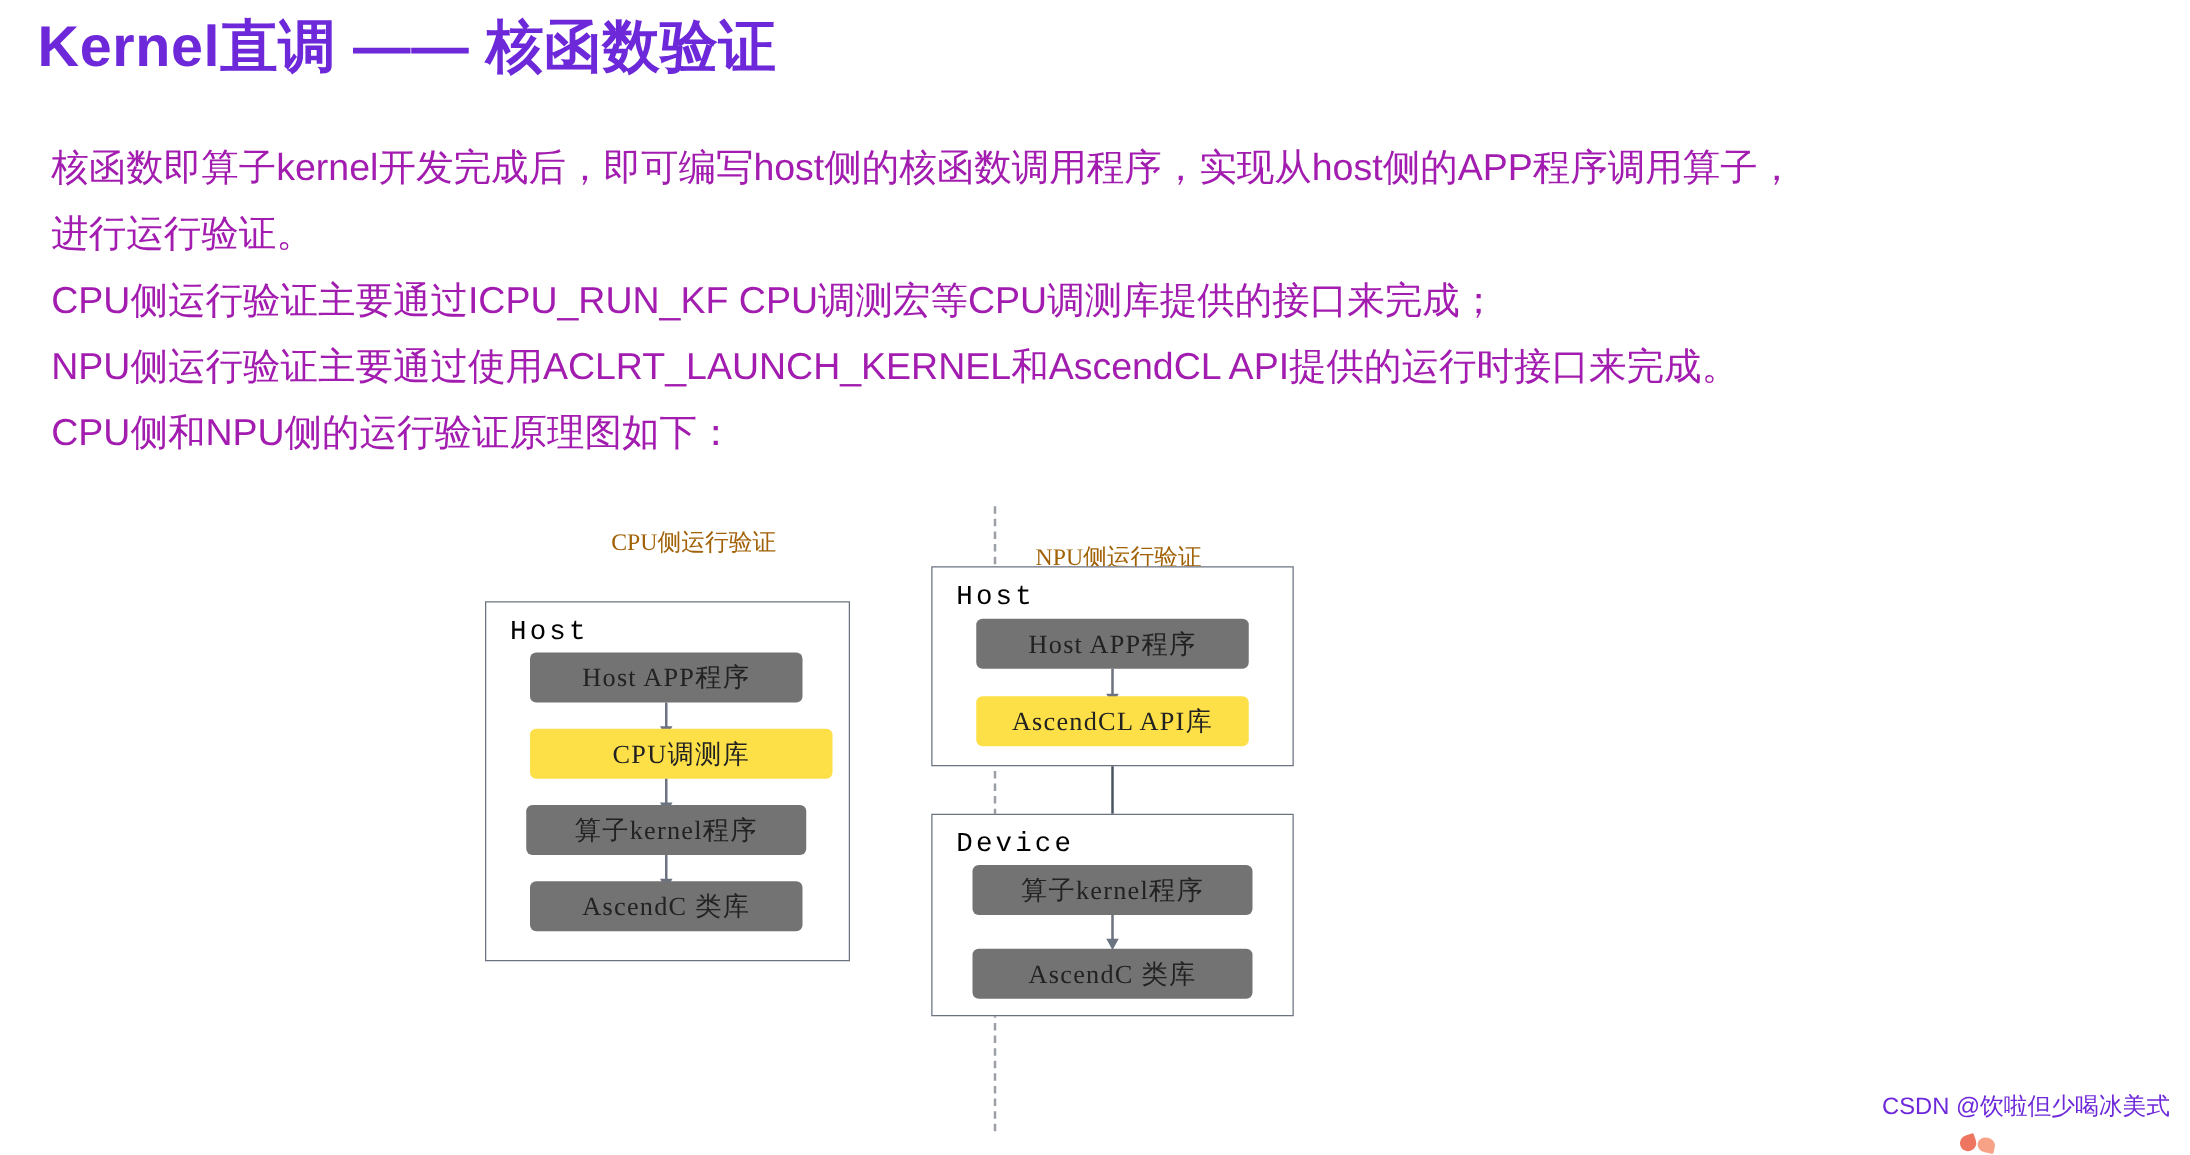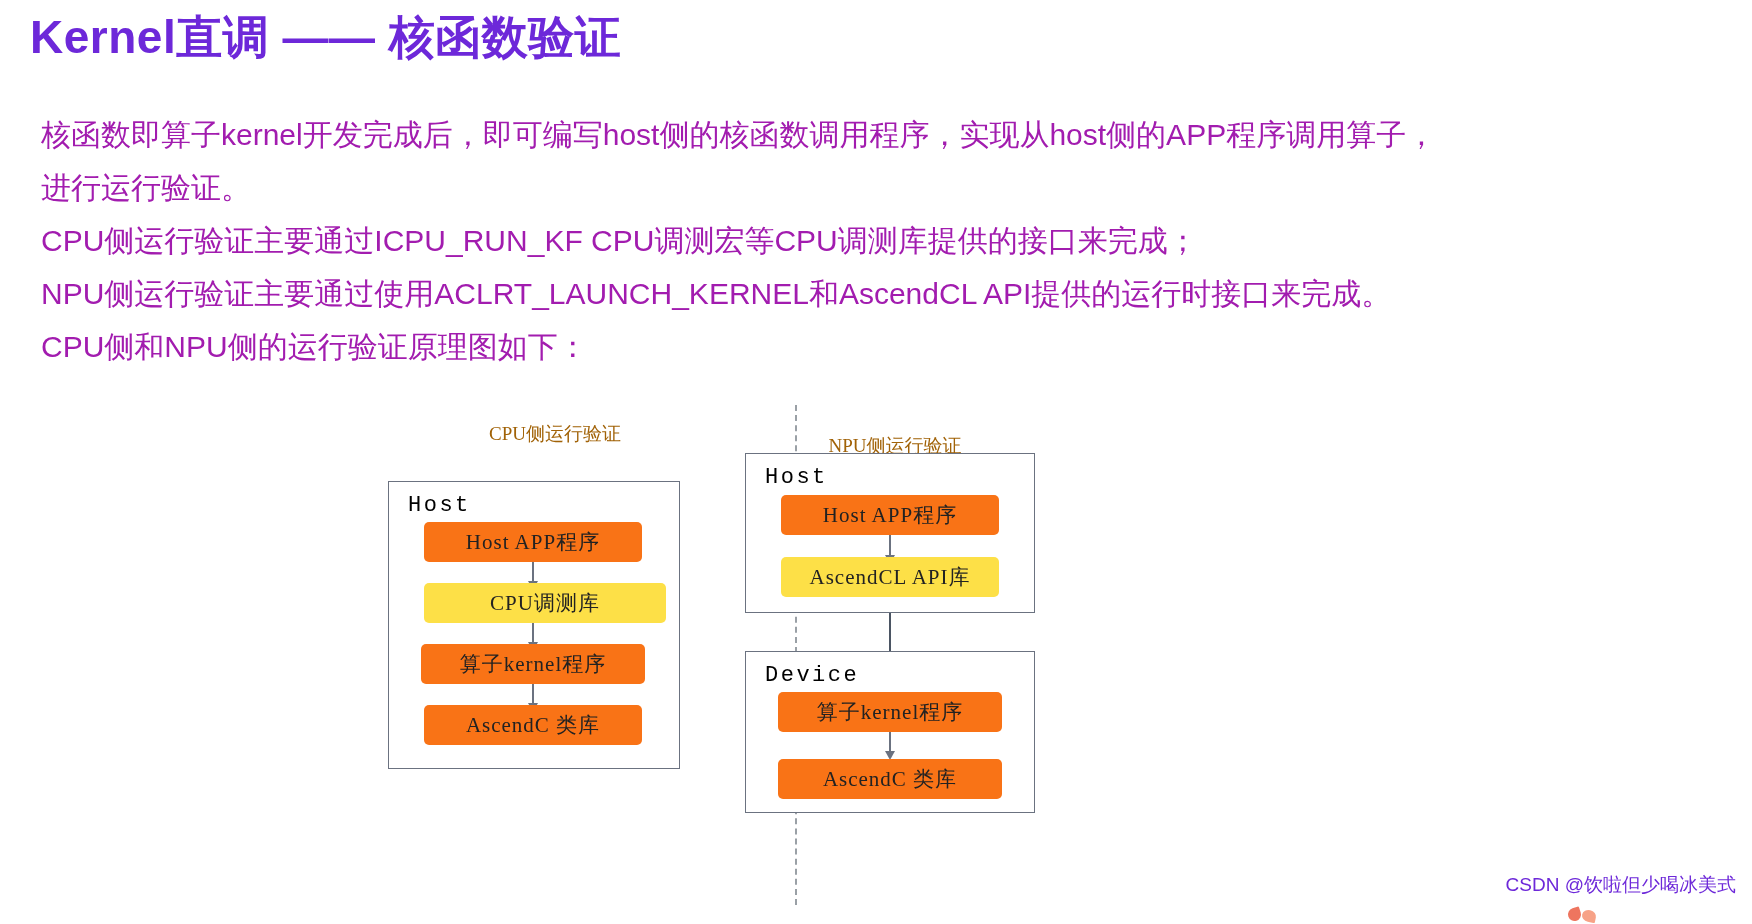--- a/index.html
+++ b/index.html
@@ -90,21 +90,21 @@
     border-radius: 5px;
     display: flex;
     align-items: center;
     justify-content: center;
     font-family: "Liberation Serif", serif;
     font-size: 21px;
     color: #222222;
     letter-spacing: 1px;
     white-space: nowrap;
   }
-  .node.blue  { background: #f97316; }
+  .node.blue  { background: #737373; }
   .node.green { background: #fde047; }
 
   .arrow {
     position: absolute;
     width: 2px;
     background: #6b7280;
   }
   .arrow::after {
     content: "";
     position: absolute;

